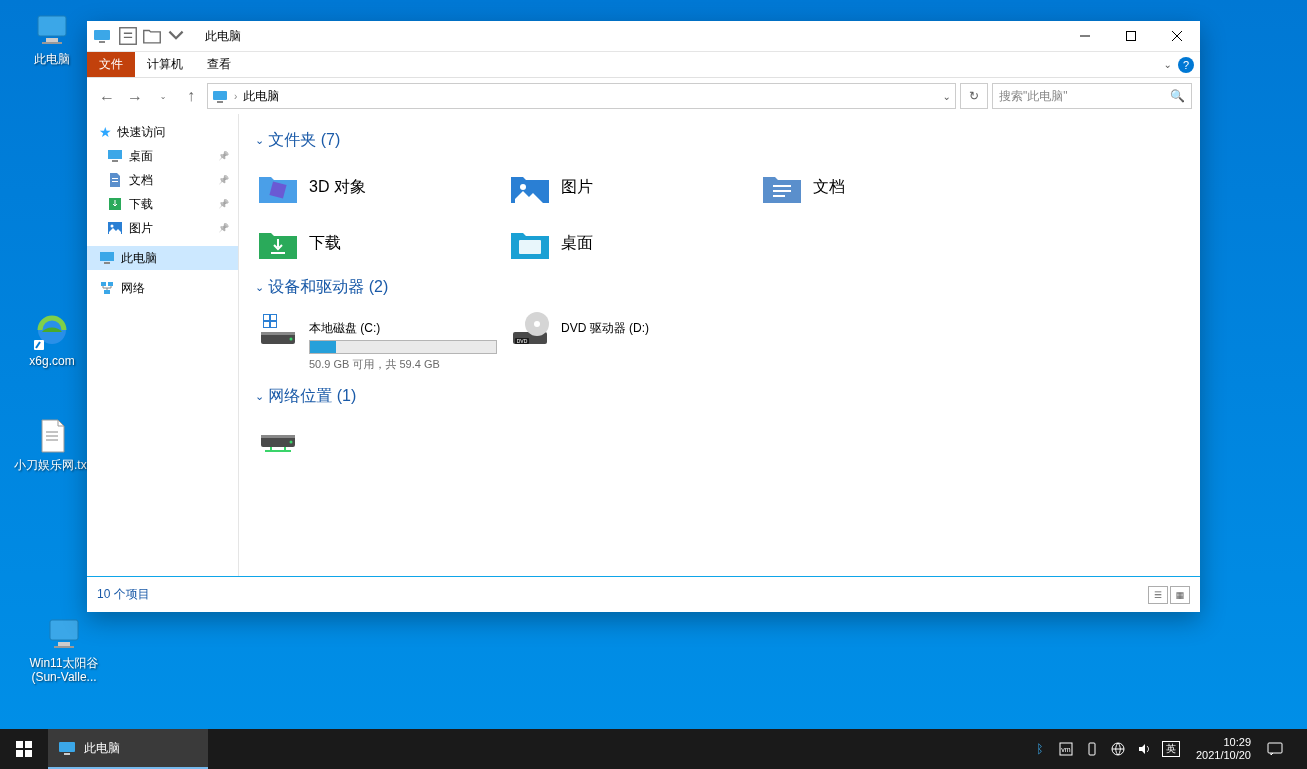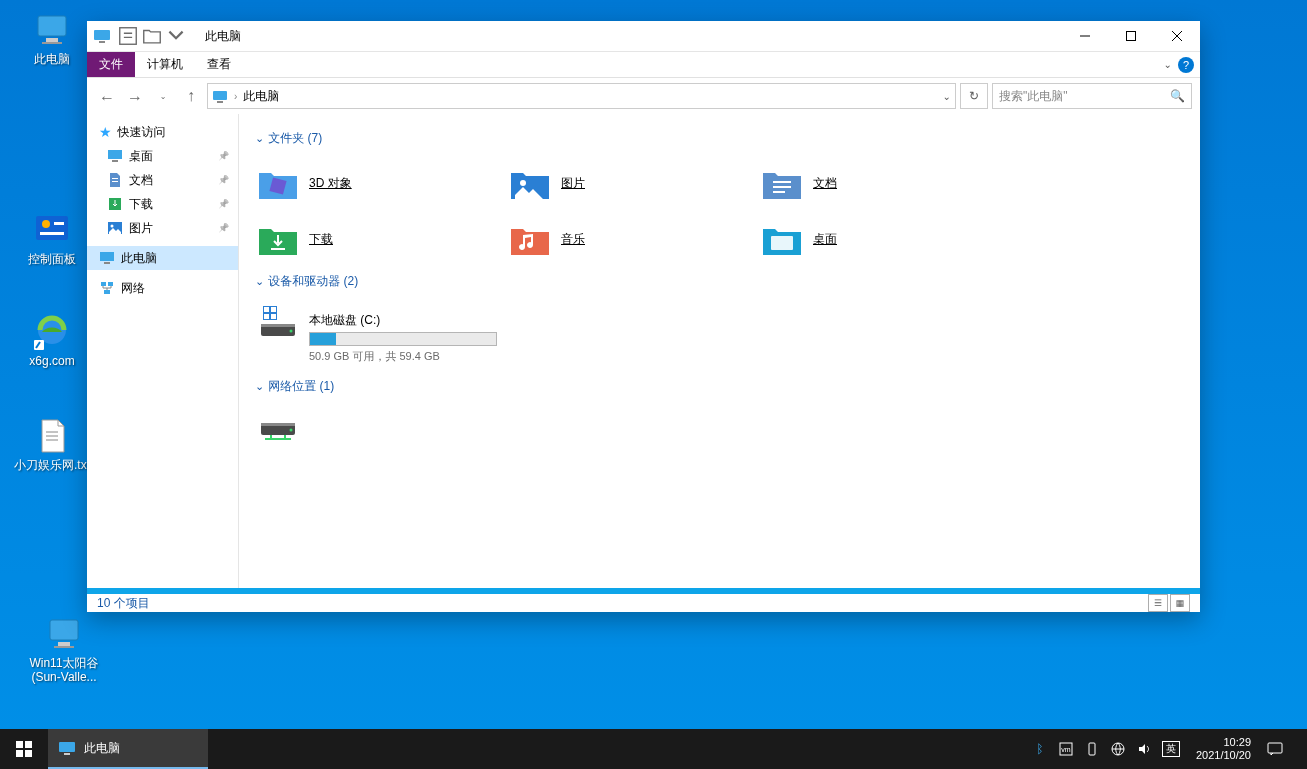--- a/index.html
+++ b/index.html
@@ -17,21 +17,21 @@
 .tb-l { display:flex; align-items:center; gap:6px; padding:0 6px; }
 .tb-ico { width:18px; height:18px; }
 .qat { display:flex; gap:2px; }
 .qat-b { width:22px; height:22px; display:flex; align-items:center; justify-content:center; }
 .tb-t { font-size:12px; padding-left:12px; }
 .tb-r { margin-left:auto; display:flex; }
 .tb-btn { width:46px; height:31px; display:flex; align-items:center; justify-content:center; }
 
 .ribbon { height:26px; background:#fff; display:flex; align-items:stretch; border-bottom:1px solid #e1e1e1; }
 .rtab { padding:0 12px; font-size:12px; display:flex; align-items:center; cursor:pointer; }
-.rtab.file { background:#701a75; color:#fff; }
+.rtab.file { background:#c2410c; color:#fff; }
 .rr { margin-left:auto; display:flex; align-items:center; gap:6px; padding-right:6px; }
 .rchv { font-size:10px; color:#5a5a5a; }
 .rhelp { width:16px; height:16px; border-radius:50%; background:#0078d4; color:#fff; font-size:11px; display:flex; align-items:center; justify-content:center; }
 
 .navrow { height:36px; display:flex; align-items:center; padding:4px 8px; gap:4px; }
 .navbtn { width:24px; height:24px; display:flex; align-items:center; justify-content:center; color:#6b6b6b; font-family:"Segoe MDL2 Assets","Segoe UI Symbol",sans-serif; }
 .addr { flex:1; height:26px; border:1px solid #ccc; display:flex; align-items:center; padding:0 4px; font-size:12px; gap:6px; }
 .addr-ico { width:16px; height:16px; }
 .addr-r { margin-left:auto; display:flex; align-items:center; gap:8px; color:#5a5a5a; }
 .refresh { width:28px; height:26px; border:1px solid #ccc; display:flex; align-items:center; justify-content:center; color:#5a5a5a; font-family:"Segoe MDL2 Assets","Segoe UI Symbol",sans-serif; font-size:12px; }
@@ -41,36 +41,36 @@
 .body { flex:1; display:flex; min-height:0; }
 .sidebar { width:152px; border-right:1px solid #e5e5e5; padding:6px 0; overflow:auto; }
 .sb-item { display:flex; align-items:center; height:24px; padding:0 8px 0 20px; font-size:12px; cursor:pointer; gap:6px; position:relative; }
 .sb-item.pin::after { content:"📌"; position:absolute; right:8px; font-size:9px; filter:grayscale(1); opacity:.5; }
 .sb-item.sel { background:#cce8ff; }
 .sb-item.top { padding-left:12px; }
 .sb-ico { width:16px; height:16px; flex-shrink:0; }
 .sb-star { color:#2ea7ff; font-size:14px; }
 
 .content { flex:1; overflow:auto; padding:10px 16px; }
-.grp-h { color:#1a5aa8; font-size:12px; margin:6px 0 8px; display:flex; align-items:center; gap:4px; cursor:pointer; }
+.grp-h { color:#1a5aa8; font-size:16px; margin:6px 0 8px; display:flex; align-items:center; gap:4px; cursor:pointer; }
 .grp-h::before { content:"⌄"; font-size:11px; }
 .frow { display:flex; flex-wrap:wrap; gap:0; }
 .fitem { display:flex; align-items:center; width:252px; height:56px; gap:10px; cursor:pointer; padding:2px; }
 .fico { width:42px; height:36px; flex-shrink:0; }
-.fname { font-size:12px;text-decoration:underline; }
+.fname { font-size:16px; }
 
 .drv { display:flex; align-items:flex-start; width:252px; gap:10px; cursor:pointer; padding:2px 2px 8px; }
 .dico { width:42px; height:42px; flex-shrink:0; }
 .dtxt { font-size:12px; flex:1; }
 .dname { margin-bottom:3px;margin-top:12px; }
 .dbar { width:188px; height:14px; border:1px solid #b5b5b5; background:#eaeaea; margin-bottom:3px; }
 .dfill { height:100%; background:#26a0da; }
 .dstat { color:#6b6b6b; font-size:11px; }
 
-.status { height:24px; border-top:6px solid #0ea5e9; display:flex; align-items:center; padding:0 10px; font-size:12px; color:#1a5aa8; }
+.status { height:36px; border-top:1px solid #0ea5e9; display:flex; align-items:center; padding:0 10px; font-size:12px; color:#1a5aa8; }
 .status .vbtns { margin-left:auto; display:flex; gap:2px; }
 .vbtn { width:20px; height:18px; border:1px solid #adadad; display:flex; align-items:center; justify-content:center; font-size:9px; color:#5a5a5a; }
 
 
 .taskbar { position:absolute; bottom:0; left:0; right:0; height:40px; background:#1a1a1a; display:flex; align-items:stretch; color:#fff; }
 .start { width:48px; display:flex; align-items:center; justify-content:center; }
 .tapp { padding:0 10px; min-width:160px; display:flex; align-items:center; gap:8px; font-size:12px; background:#3a3a3a; border-bottom:2px solid #76b9ed; }
 .tray { margin-left:auto; display:flex; align-items:center; gap:10px; padding:0 8px; font-size:12px; }
 .tray .tico { width:16px; height:16px; display:flex; align-items:center; justify-content:center; }
 .ime { border:1px solid #fff; padding:0 3px; font-size:10px; }
@@ -85,31 +85,20 @@
 <div class="desktop">
   <div class="di" style="left:14px;top:10px">
     <div class="dico">
         <svg viewBox="0 0 40 40">
           <rect x="6" y="6" width="28" height="20" rx="2" fill="#3ba7e8" stroke="#1a7db8"></rect>
           <rect x="14" y="28" width="12" height="4" fill="#ccc"></rect>
           <rect x="10" y="32" width="20" height="2" fill="#999"></rect>
         </svg>
       </div>
     <div class="dlbl">此电脑</div>
-  </div>
-  <div class="di" style="left:14px;top:210px">
-    <div class="dico">
-        <svg viewBox="0 0 40 40">
-          <rect x="4" y="6" width="32" height="24" rx="2" fill="#0f62d4"></rect>
-          <circle cx="14" cy="14" r="4" fill="#ffb100"></circle>
-          <rect x="22" y="12" width="10" height="3" fill="#fff"></rect>
-          <rect x="8" y="22" width="24" height="3" fill="#fff"></rect>
-        </svg>
-      </div>
-    <div class="dlbl">控制面板</div>
   </div>
   <div class="di" style="left:14px;top:312px">
     <div class="dico">
         <svg viewBox="0 0 40 40">
           <circle cx="20" cy="18" r="14" fill="#2a90e8"></circle>
           <path d="M8 18a12 12 0 0124 0" fill="none" stroke="#7fd04a" stroke-width="5"></path>
           <path d="M10 20c4-6 16-6 20 0" fill="#4aaa2a"></path>
           <rect x="2" y="28" width="10" height="10" fill="#fff" rx="1"></rect>
           <path d="M4 36l4-6" stroke="#0078d4" stroke-width="2"></path>
         </svg>
@@ -328,29 +317,20 @@
                 <path d="M2 8h12l3 3h23v23H2z" fill="#2aaa5a"></path>
                 <path d="M21 14v8m-4-2l4 4 4-4" stroke="#fff" stroke-width="2" fill="none"></path>
                 <rect x="14" y="27" width="14" height="2" fill="#fff"></rect>
               </svg>
             </span>
             <span class="fname">下载</span>
           </div>
         <div class="fitem">
             <span class="fico">
               <svg viewBox="0 0 42 36">
-                <path d="M2 8h12l3 3h23v23H2z" fill="#e8674a"></path>
-                <path d="M24 13v11a3 3 0 11-2-2.8V16l-6 1v9a3 3 0 11-2-2.8V14z" fill="#fff"></path>
-              </svg>
-            </span>
-            <span class="fname">音乐</span>
-          </div>
-        <div class="fitem">
-            <span class="fico">
-              <svg viewBox="0 0 42 36">
                 <path d="M2 8h12l3 3h23v23H2z" fill="#1aa0d4"></path>
                 <rect x="10" y="15" width="22" height="14" rx="1" fill="#fff" opacity=".9"></rect>
               </svg>
             </span>
             <span class="fname">桌面</span>
           </div>
       </div>
 
       <div class="grp-h">
           <span>设备和驱动器 (2)</span>
@@ -370,20 +350,34 @@
               </svg>
             </span>
           <div class="dtxt">
             <div class="dname">本地磁盘 (C:)</div>
             <div class="dbar">
                 <div class="dfill" style="width:14%"></div>
               </div>
             <div class="dstat">50.9 GB 可用，共 59.4 GB</div>
           </div>
         </div>
+        <div class="drv">
+          <span class="dico">
+              <svg viewBox="0 0 42 42">
+                <rect x="4" y="24" width="34" height="12" rx="2" fill="#4a4a4a"></rect>
+                <circle cx="28" cy="16" r="12" fill="#d5d5d5"></circle>
+                <circle cx="28" cy="16" r="3" fill="#fff"></circle>
+                <rect x="6" y="30" width="14" height="6" rx="1" fill="#1a1a1a"></rect>
+                <text x="13" y="35" font-size="5" fill="#fff" text-anchor="middle">DVD</text>
+              </svg>
+            </span>
+          <div class="dtxt">
+            <div class="dname">DVD 驱动器 (D:)</div>
+          </div>
+        </div>
       </div>
 
       <div class="grp-h">
           <span>网络位置 (1)</span>
         </div>
       <div class="frow">
         <div class="drv">
           <span class="dico">
               <svg viewBox="0 0 42 42">
                 <rect x="4" y="18" width="34" height="12" rx="2" fill="#4a4a4a"></rect>

